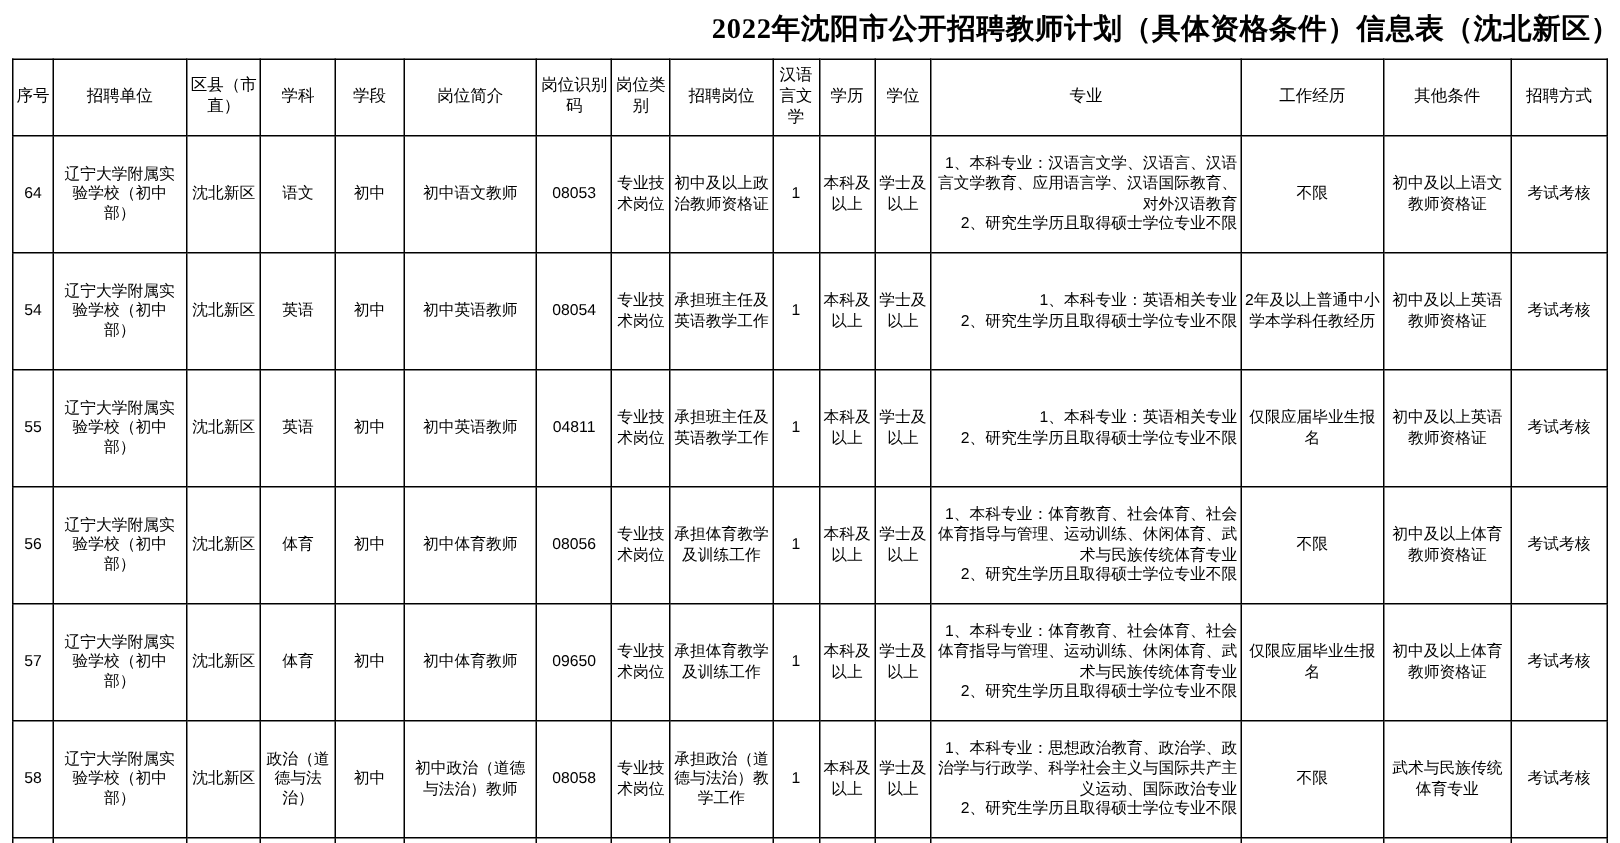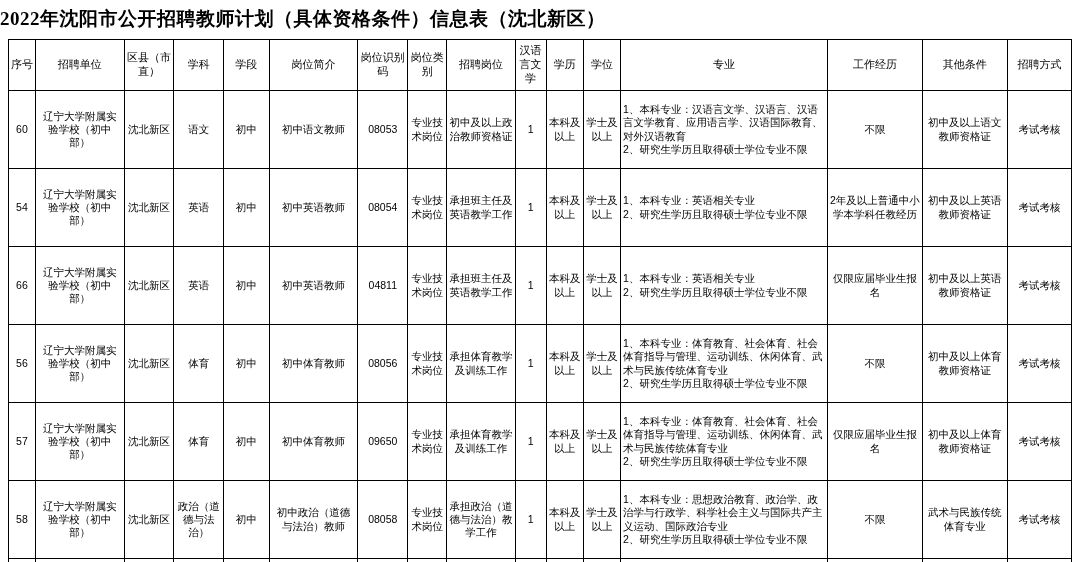--- a/index.html
+++ b/index.html
@@ -14,25 +14,25 @@
     color: #000000;
     overflow: hidden;
   }
   #page {
     width: 1080px;
     height: 562px;
     position: relative;
     box-sizing: border-box;
   }
   #doc-title {
-    text-align: left;
+    text-align: right;
     font-size: 19px;
     font-weight: bold;
     letter-spacing: 0.5px;
-    padding: 6px 15px 7px 0;
+    padding: 6px 0 7px 0;
     font-family: "Liberation Serif", "DejaVu Serif", serif;
   }
   table.sheet {
     border-collapse: collapse;
     table-layout: fixed;
     width: 1064px;
     margin: 0 8px;
     border: 1px solid #000;
   }
   table.sheet th, table.sheet td {
@@ -49,21 +49,21 @@
     font-size: 11px;
     padding: 4px 1px;
     height: 42px;
   }
   td.major {
     text-align: left;
     padding-left: 4px;
     padding-right: 2px;
   }
   td.major div {
-    text-align: left;
+    text-align: right;
   }
   .row-cell {
     height: 73px;
   }
   .cell-lines div {
     white-space: normal;
   }
 </style>
 </head>
 <body>
@@ -107,21 +107,21 @@
         <th>学位</th>
         <th>专业</th>
         <th>工作经历</th>
         <th>其他条件</th>
         <th>招聘方式</th>
       </tr>
     </thead>
     <tbody id="tbody">
         <tr>
           <td class="row-cell cell-lines ">
-            <div>60</div>
+            <div>64</div>
           </td>
           <td class="row-cell cell-lines ">
             <div>辽宁大学附属实验学校（初中部）</div>
           </td>
           <td class="row-cell cell-lines ">
             <div>沈北新区</div>
           </td>
           <td class="row-cell cell-lines ">
             <div>语文</div>
           </td>
@@ -209,21 +209,21 @@
           </td>
           <td class="row-cell cell-lines ">
             <div>初中及以上英语教师资格证</div>
           </td>
           <td class="row-cell cell-lines ">
             <div>考试考核</div>
           </td>
         </tr>
         <tr>
           <td class="row-cell cell-lines ">
-            <div>66</div>
+            <div>55</div>
           </td>
           <td class="row-cell cell-lines ">
             <div>辽宁大学附属实验学校（初中部）</div>
           </td>
           <td class="row-cell cell-lines ">
             <div>沈北新区</div>
           </td>
           <td class="row-cell cell-lines ">
             <div>英语</div>
           </td>

